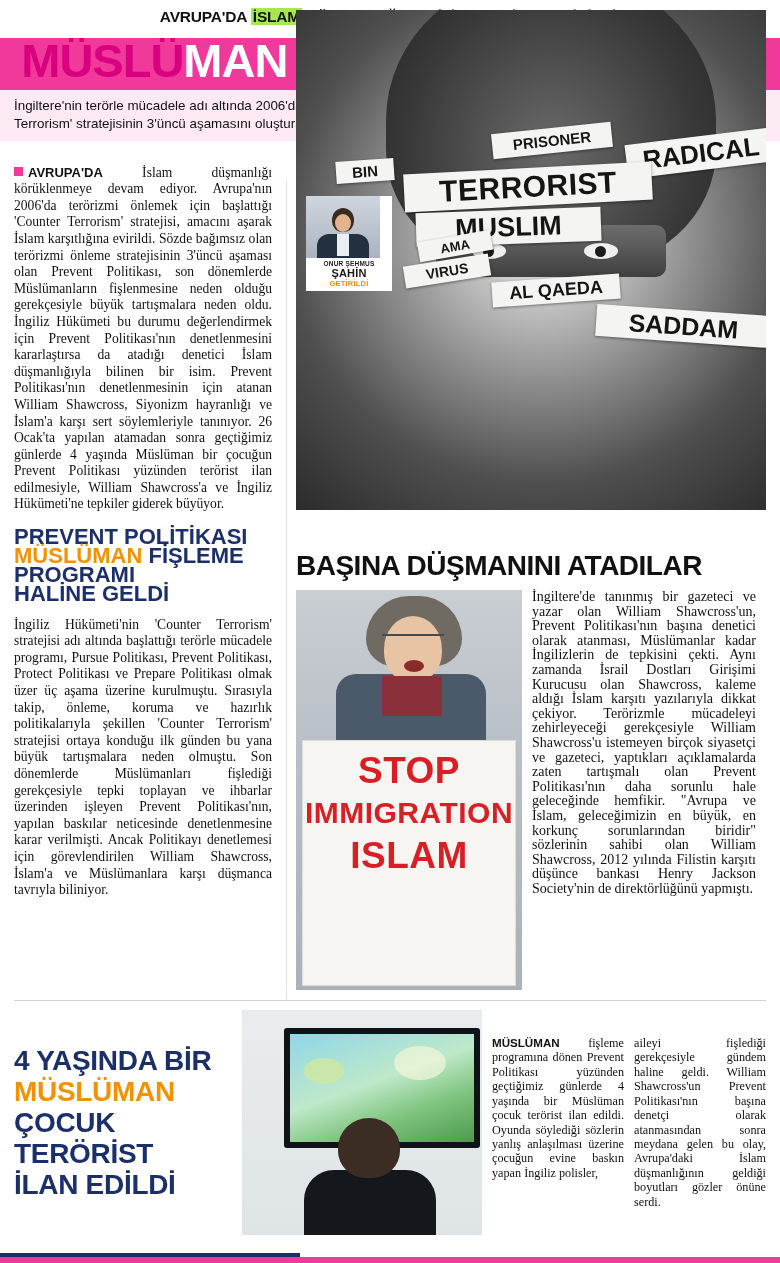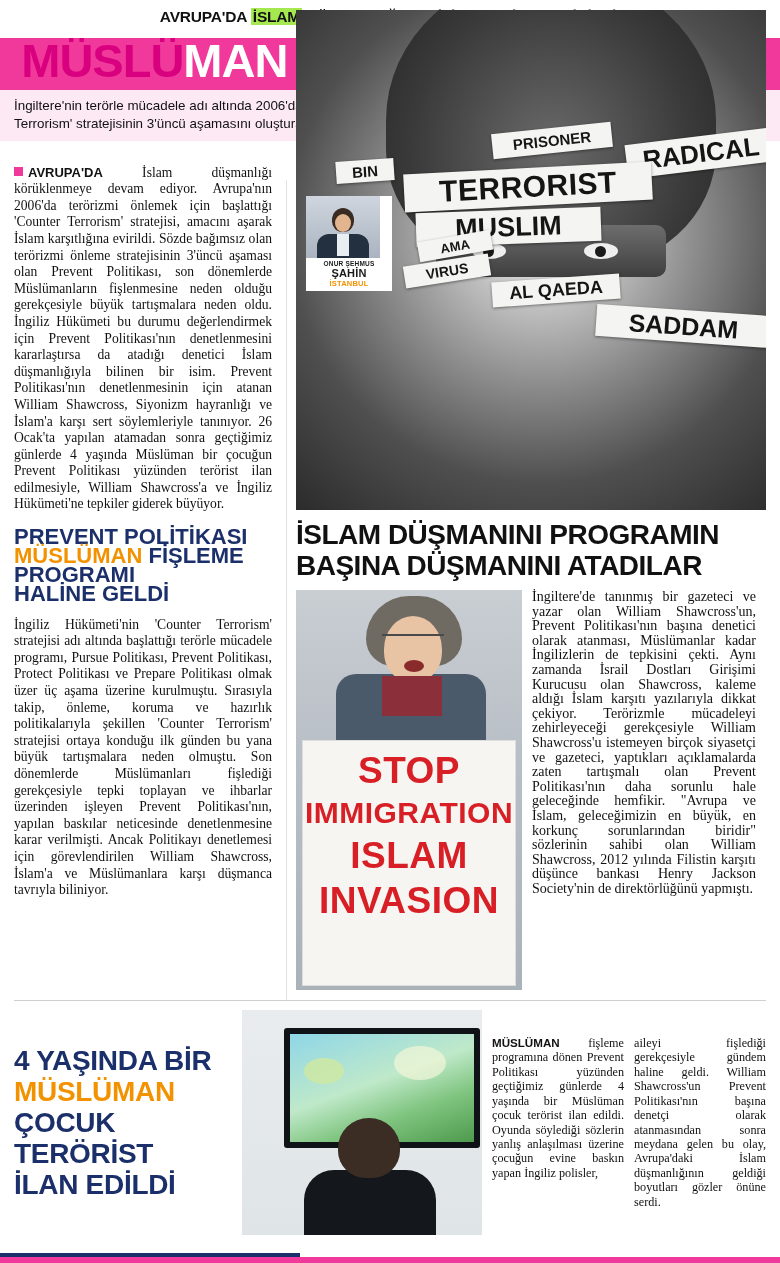--- a/index.html
+++ b/index.html
@@ -296,21 +296,21 @@
 
   <div class="author" style="left:306px; top:196px;">
     <div class="photo">
       <div class="head"></div>
         <div class="face"></div>
         <div class="body"></div>
         <div class="shirt"></div>
     </div>
     <div class="nm1">ONUR ŞEHMUS</div>
     <div class="nm2">ŞAHİN</div>
-    <div class="nm3">İSTANBUL</div>
+    <div class="nm3">GETİRİLDİ</div>
   </div>
 
   <div class="photo-top">
     <div class="grayman"></div>
     <div class="hood"></div>
     <div class="eyes">
       <div class="eye l">
           <div class="p"></div>
         </div>
       <div class="eye r">
@@ -324,39 +324,38 @@
     <div class="tape t2">TERRORIST</div>
     <div class="tape t3">MUSLIM</div>
     <div class="tape t8">AMA</div>
     <div class="tape t7">virus</div>
     <div class="tape t6">Al Qaeda</div>
     <div class="tape t5">SADDAM</div>
   </div>
 
   <div class="midband">
     <div class="midhead">
-      <span>İSLAM DÜŞMANINI PROGRAMIN</span><br>
+      <br>
       <span>BAŞINA DÜŞMANINI ATADILAR</span>
     </div>
   </div>
 
   <div class="midrow">
     <div class="photo-mid">
       <div class="bg"></div>
       <div class="coat"></div>
       <div class="hair"></div>
       <div class="face2"></div>
       <div class="glasses"></div>
       <div class="mouth"></div>
       <div class="scarf"></div>
       <div class="sign">
         <div>STOP</div>
         <div style="font-size:30px;line-height:40px">IMMIGRATION</div>
         <div>ISLAM</div>
-        <div>INVASION</div>
       </div>
     </div>
     <div class="midtext">İngiltere'de tanınmış bir gazeteci ve yazar olan William Shawcross'un, Prevent Politikası'nın başına denetici olarak atanması, Müslümanlar kadar İngilizlerin de tepkisini çekti. Aynı zamanda İsrail Dostları Girişimi Kurucusu olan Shawcross, kaleme aldığı İslam karşıtı yazılarıyla dikkat çekiyor. Terörizmle mücadeleyi zehirleyeceği gerekçesiyle William Shawcross'u istemeyen birçok siyasetçi ve gazeteci, yaptıkları açıklamalarda zaten tartışmalı olan Prevent Politikası'nın daha sorunlu hale geleceğinde hemfikir. "Avrupa ve İslam, geleceğimizin en büyük, en korkunç sorunlarından biridir" sözlerinin sahibi olan William Shawcross, 2012 yılında Filistin karşıtı düşünce bankası Henry Jackson Society'nin de direktörlüğünü yapmıştı.</div>
   </div>
 
   <div class="hrule"></div>
 
   <div class="bottom">
     <div class="bwrap">
       <div class="bhead">

